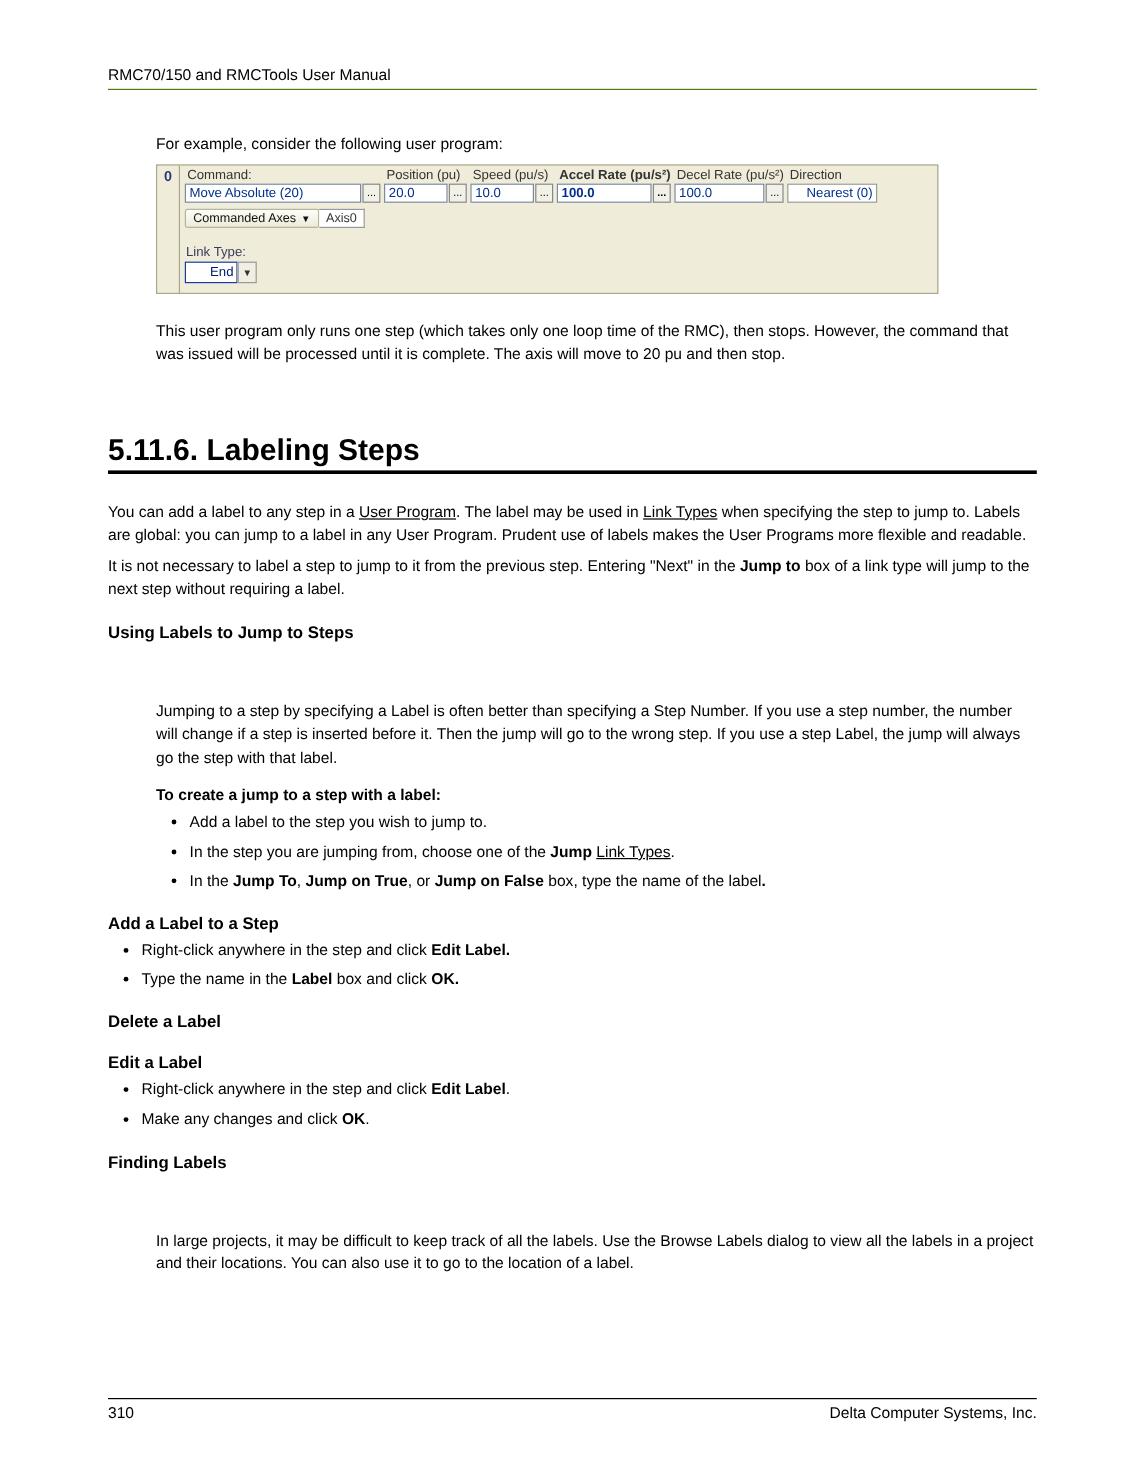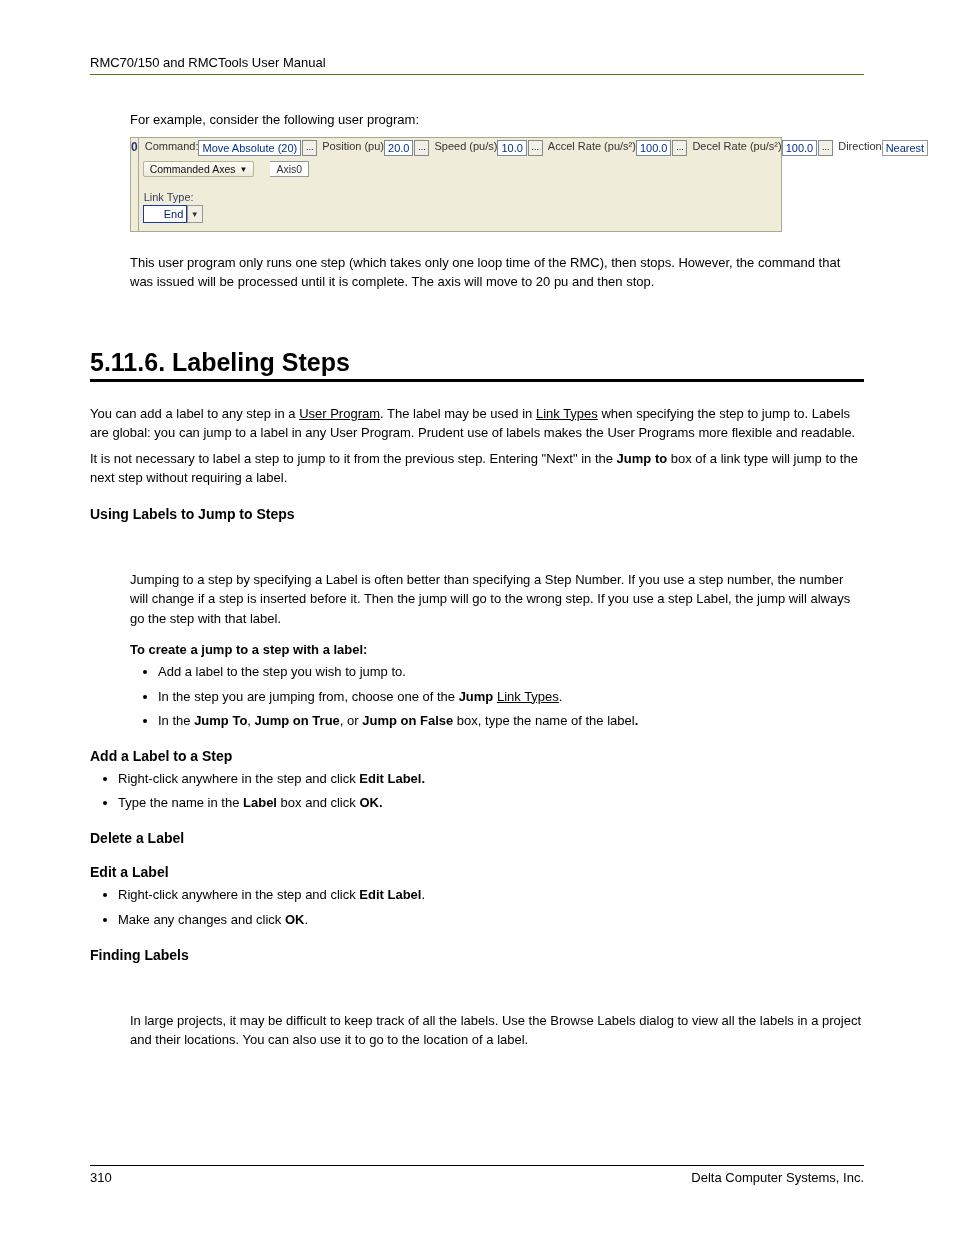--- a/index.html
+++ b/index.html
@@ -50,21 +50,21 @@
     flex: 1;
     padding: 2px 4px 8px 4px;
   }
   .row {
     display: flex;
     gap: 3px;
     align-items: flex-end;
   }
   .col {
     display: flex;
-    flex-direction: row;
+    flex-direction: column;
   }
   .field-label {
     font-size: 11px;
     color: #333;
     margin: 0 0 1px 2px;
     white-space: nowrap;
   }
   .field {
     display: flex;
     align-items: stretch;
@@ -99,28 +99,28 @@
     font-size: 11px;
     padding: 0 3px;
     line-height: 14px;
     box-sizing: border-box;
     text-align: right;
     overflow: hidden;
   }
   .col-cmd { flex: 0 0 163px; }
   .col-pos { flex: 0 0 69px; }
   .col-spd { flex: 0 0 69px; }
-  .col-acc { flex: 0 0 69px; }
+  .col-acc { flex: 0 0 69px; font-weight: bold; }
   .col-dec { flex: 0 0 69px; }
   .col-dir { flex: 0 0 75px; }
   .axes-row {
     margin-top: 5px;
     display: flex;
     align-items: center;
-    gap: 16px;
+    gap: 0;
   }
   .axes-btn {
     background: linear-gradient(#fefefa,#ecead8);
     border: 1px solid #b6b49a;
     font-size: 10.5px;
     padding: 1px 6px;
     border-radius: 2px;
     display: inline-flex;
     align-items: center;
     gap: 4px;

